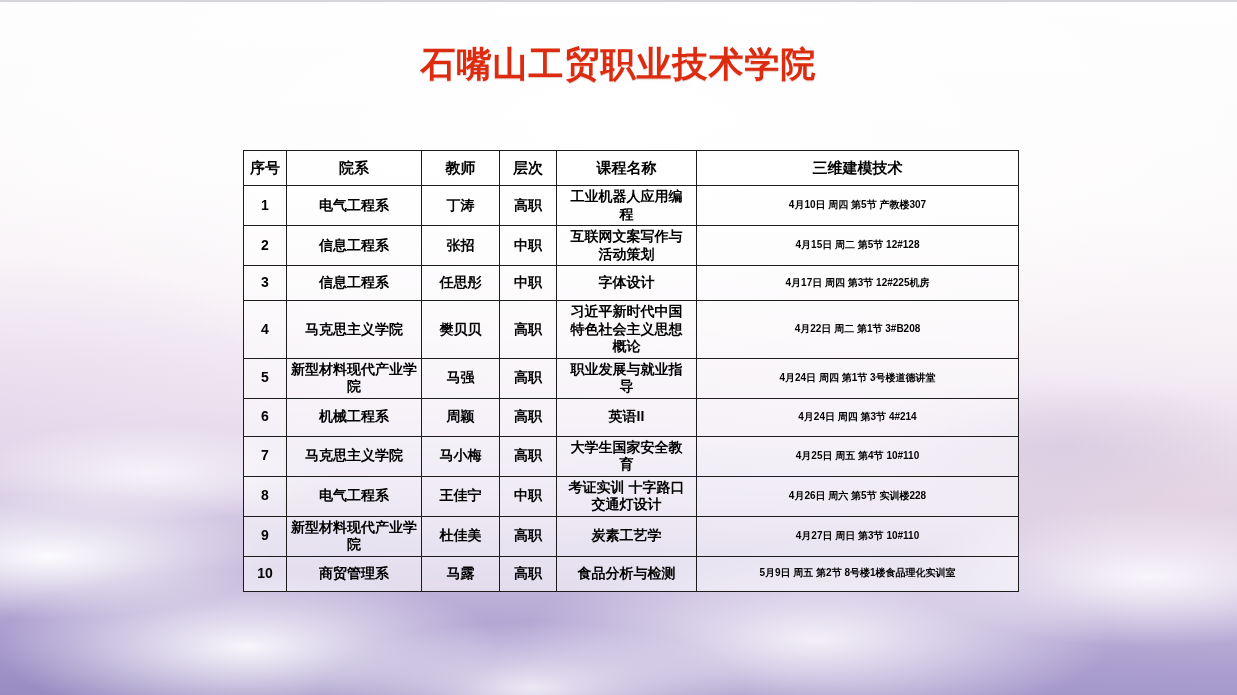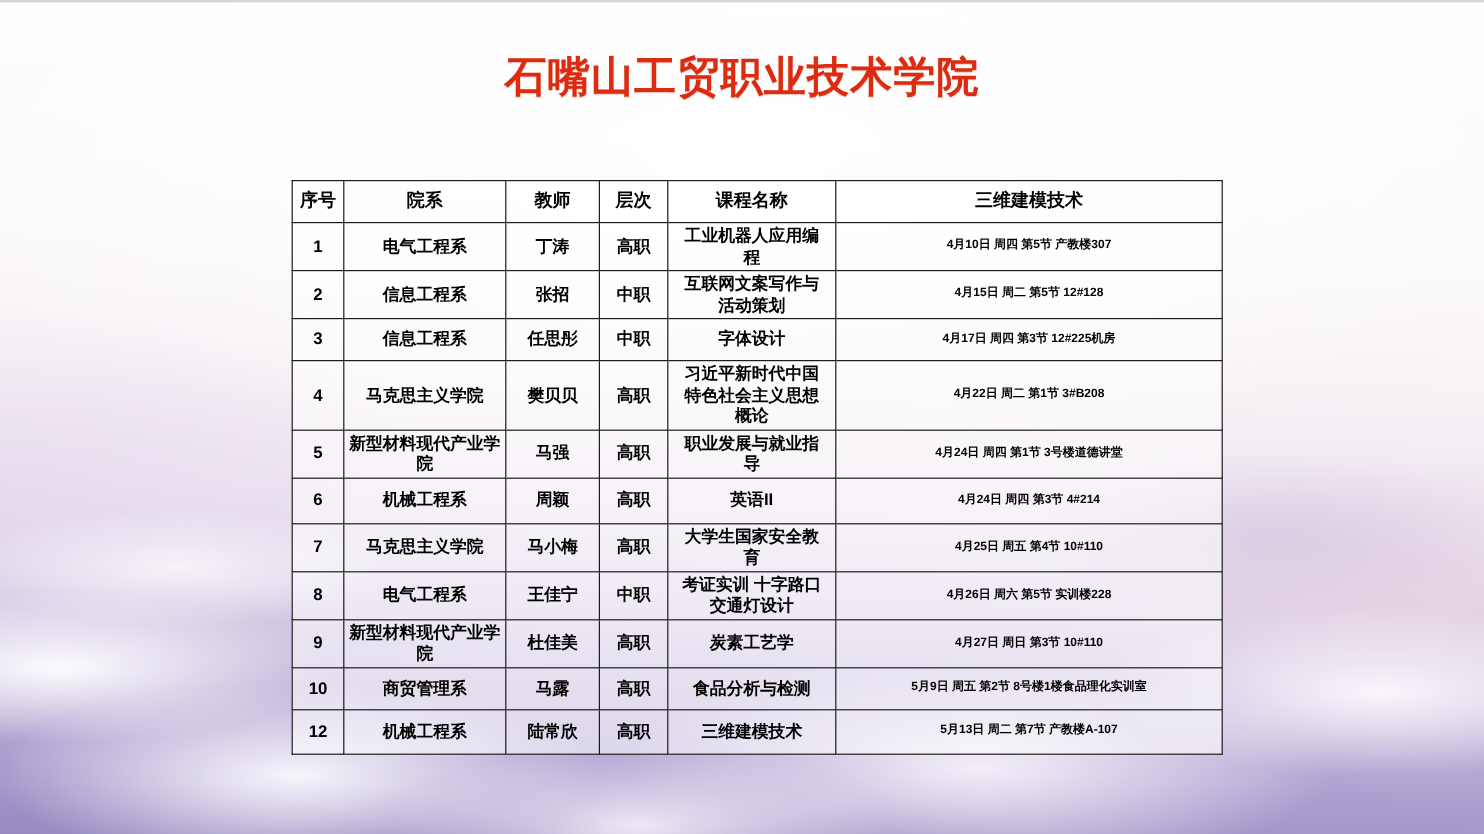--- a/index.html
+++ b/index.html
@@ -196,23 +196,15 @@
           <td class="col-time">4月27日 周日 第3节 10#110</td>
         </tr>
         <tr style="height: 35px;">
           <td class="col-no">10</td>
           <td class="col-department">商贸管理系</td>
           <td class="col-teacher">马露</td>
           <td class="col-level">高职</td>
           <td class="col-course">食品分析与检测</td>
           <td class="col-time">5月9日 周五 第2节 8号楼1楼食品理化实训室</td>
         </tr>
-        <tr style="height: 37px;">
-          <td class="col-no">12</td>
-          <td class="col-department">机械工程系</td>
-          <td class="col-teacher">陆常欣</td>
-          <td class="col-level">高职</td>
-          <td class="col-course">三维建模技术</td>
-          <td class="col-time">5月13日 周二 第7节 产教楼A-107</td>
-        </tr>
       </tbody>
   </table>
 </div>
 
 </body></html>

